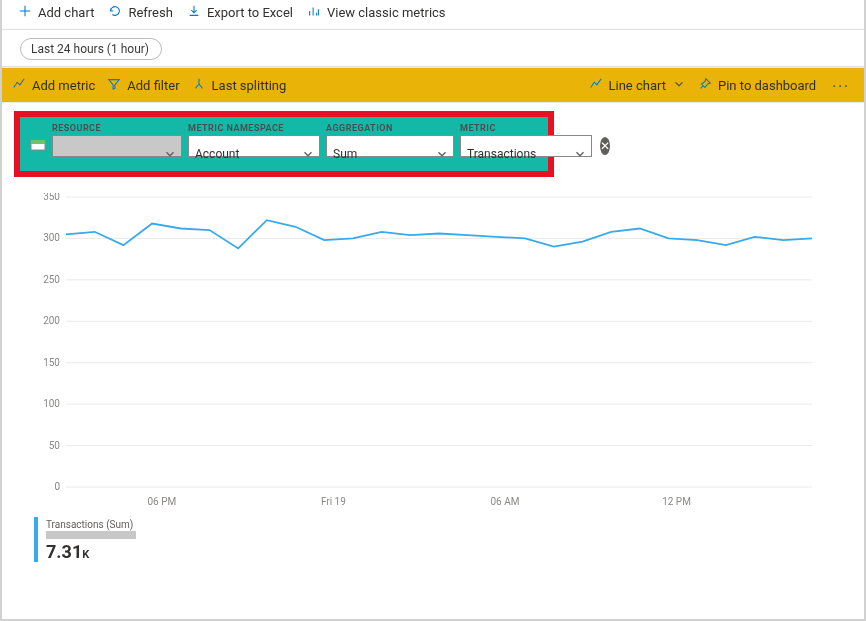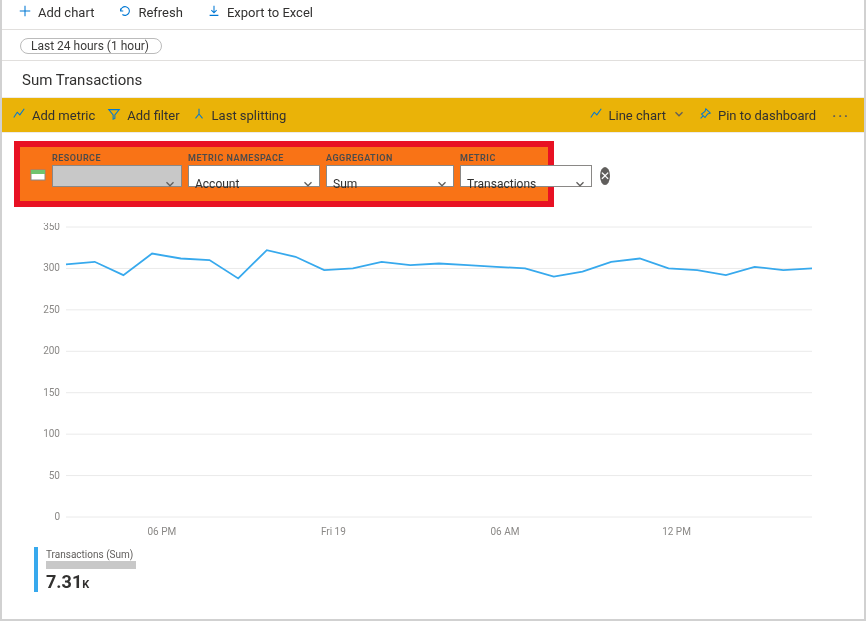--- a/index.html
+++ b/index.html
@@ -18,21 +18,21 @@
     border-right: 2px solid #d1d1d1;
     border-bottom: 2px solid #d1d1d1;
     height: 621px;
     padding-top: 4px;
   }
 
   
   .top-toolbar {
     display: flex;
     align-items: center;
-    gap: 24px;
+    gap: 14px;
     padding: 0 16px 8px;
     font-size: 13px;
     color: #323130;
     border-bottom: 1px solid #e1dfdd;
   }
   .top-toolbar .tb-item {
     display: inline-flex;
     align-items: center;
     gap: 6px;
     cursor: pointer;
@@ -46,21 +46,21 @@
   }
   .time-pill {
     display: inline-flex;
     align-items: center;
     padding: 2px 12px 2px 10px;
     border: 1px solid #bbb;
     border-radius: 13px;
     font-size: 12px;
     color: #3b3a39;
     cursor: pointer;
-    height: 16px;
+    height: 22px;
   }
 
   
   .chart-title-row {
     padding: 10px 20px 8px;
     font-size: 15px;
     color: #323130;
   }
 
   
@@ -88,21 +88,21 @@
   .callout-wrap {
     padding: 6px 10px 6px 14px;
     margin: 2px 2px 0 -2px;
   }
   .callout-redbox {
     border: 6px solid #e81123;
     padding: 6px 10px 14px;
     display: flex;
     align-items: flex-end;
     gap: 6px;
-    background: #f97316;
+    background: #14b8a6;
     width: 540px;
     position: relative;
   }
   .callout-leading {
     width: 16px; height: 16px;
     display:inline-flex; align-items:center; justify-content:center;
     margin-bottom: 4px;
   }
   .callout-leading svg { width:16px; height:16px; }
   .field-group { display:flex; flex-direction:column; gap:2px; }
@@ -172,29 +172,36 @@
       <span>Refresh</span>
     </span>
     <span class="tb-item">
       <span>
         <svg viewBox="0 0 16 16">
             <path d="M8 2v8M5 7l3 3 3-3M3 13h10" class="blue-stroke"></path>
           </svg>
       </span>
       <span>Export to Excel</span>
     </span>
+    <span class="tb-item">
+      <span>
+        <svg viewBox="0 0 16 16">
+            <path d="M3 13V8M7 13V4M11 13V10M13 13V6" class="blue-stroke" stroke-width="2"></path>
+          </svg>
+      </span>
+      <span>View classic metrics</span>
+    </span>
   </div>
 
   <div class="time-band">
     <span class="time-pill">
       <span>Last 24 hours (1 hour)</span>
     </span>
   </div>
 
-  <div class="chart-title-row">Sum Transactions</div>
 
   <div class="sub-toolbar">
     <div class="left">
       <span class="tb-item">
         <span><svg viewBox="0 0 16 16">
               <path d="M2 12l4-6 3 3 5-7" class="blue-stroke"></path>
             </svg></span>
         <span>Add metric</span>
       </span>
       <span class="tb-item">

